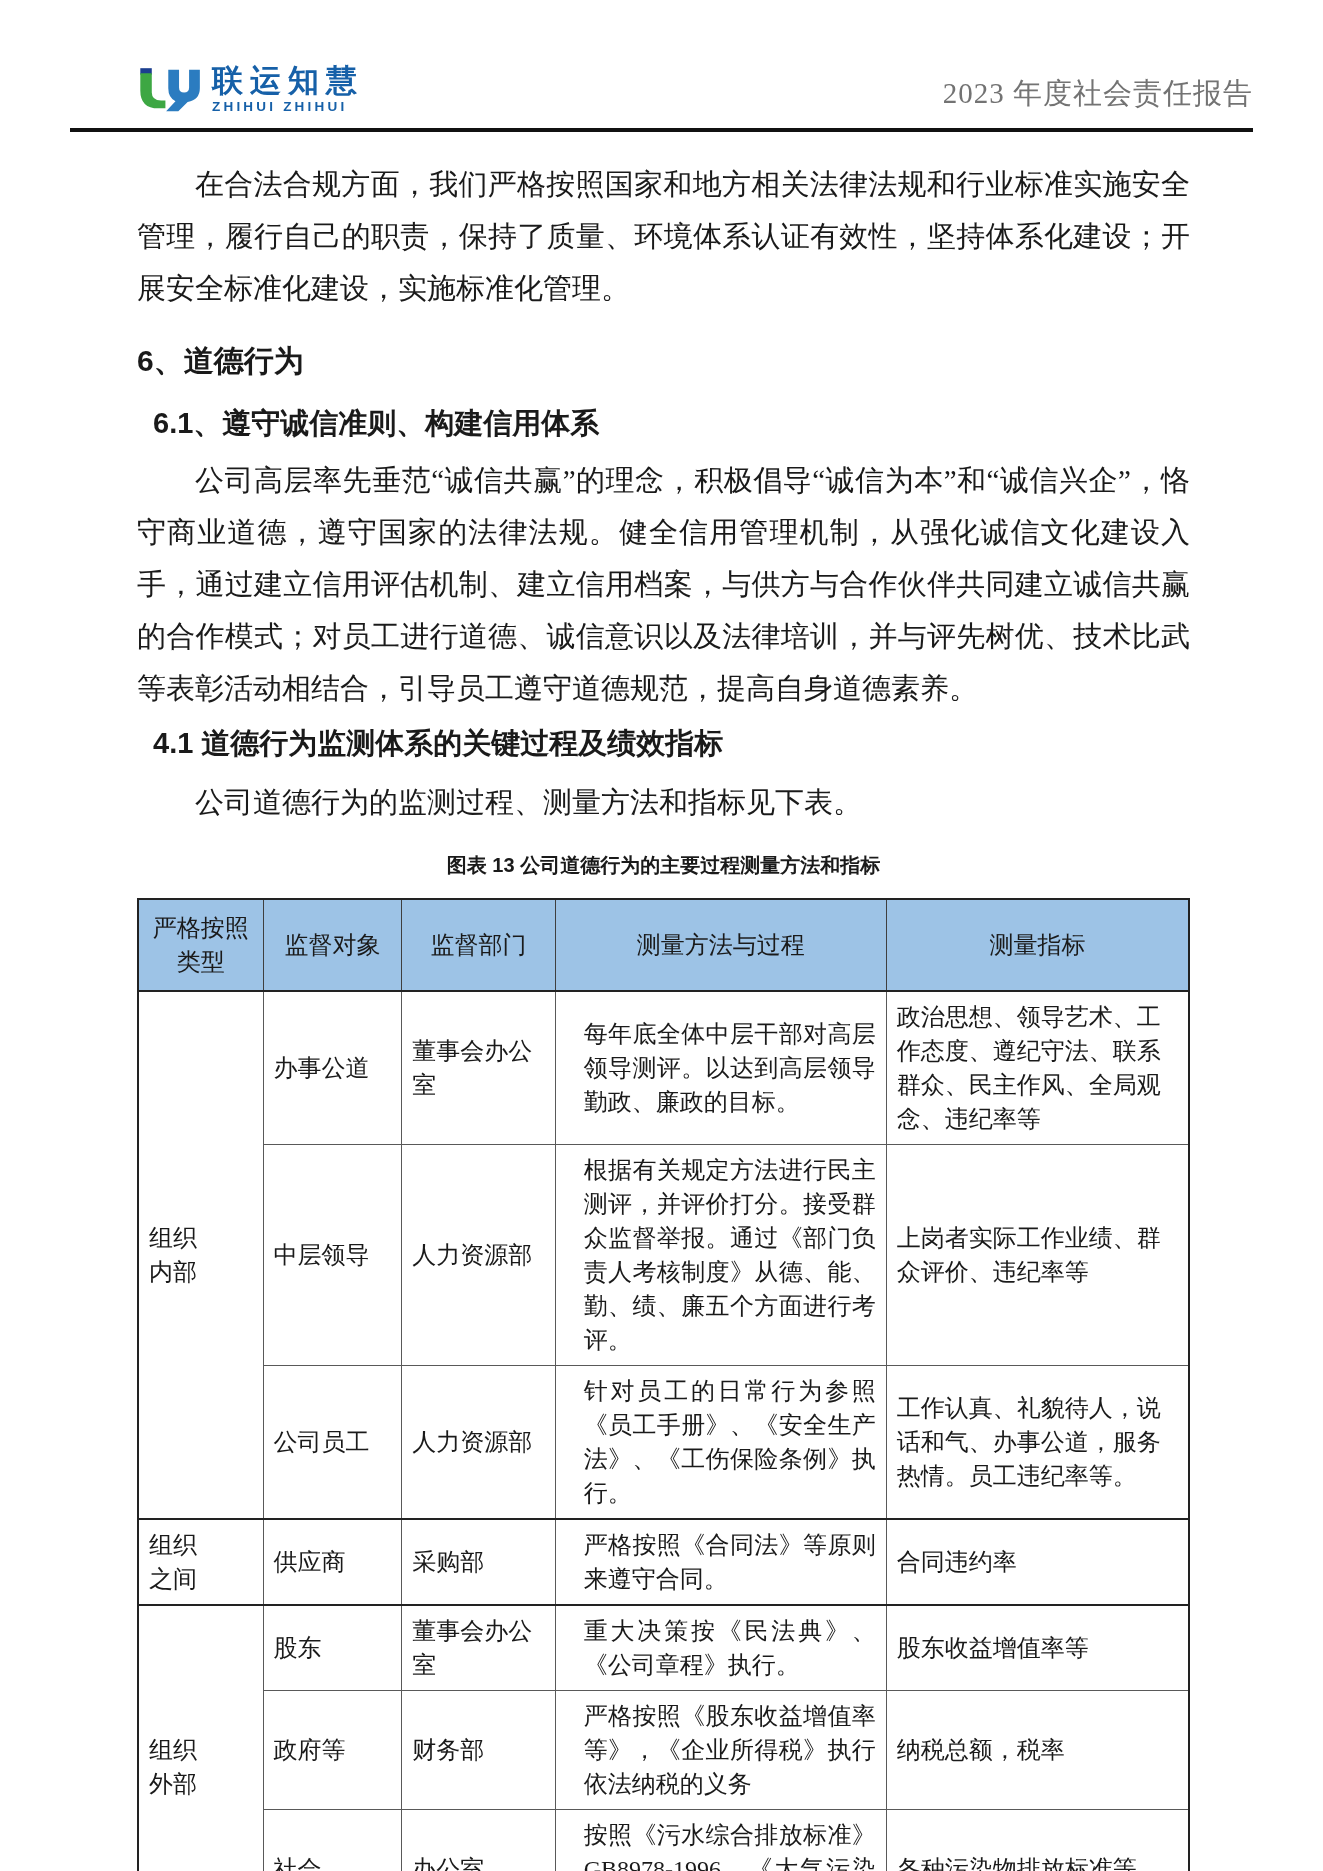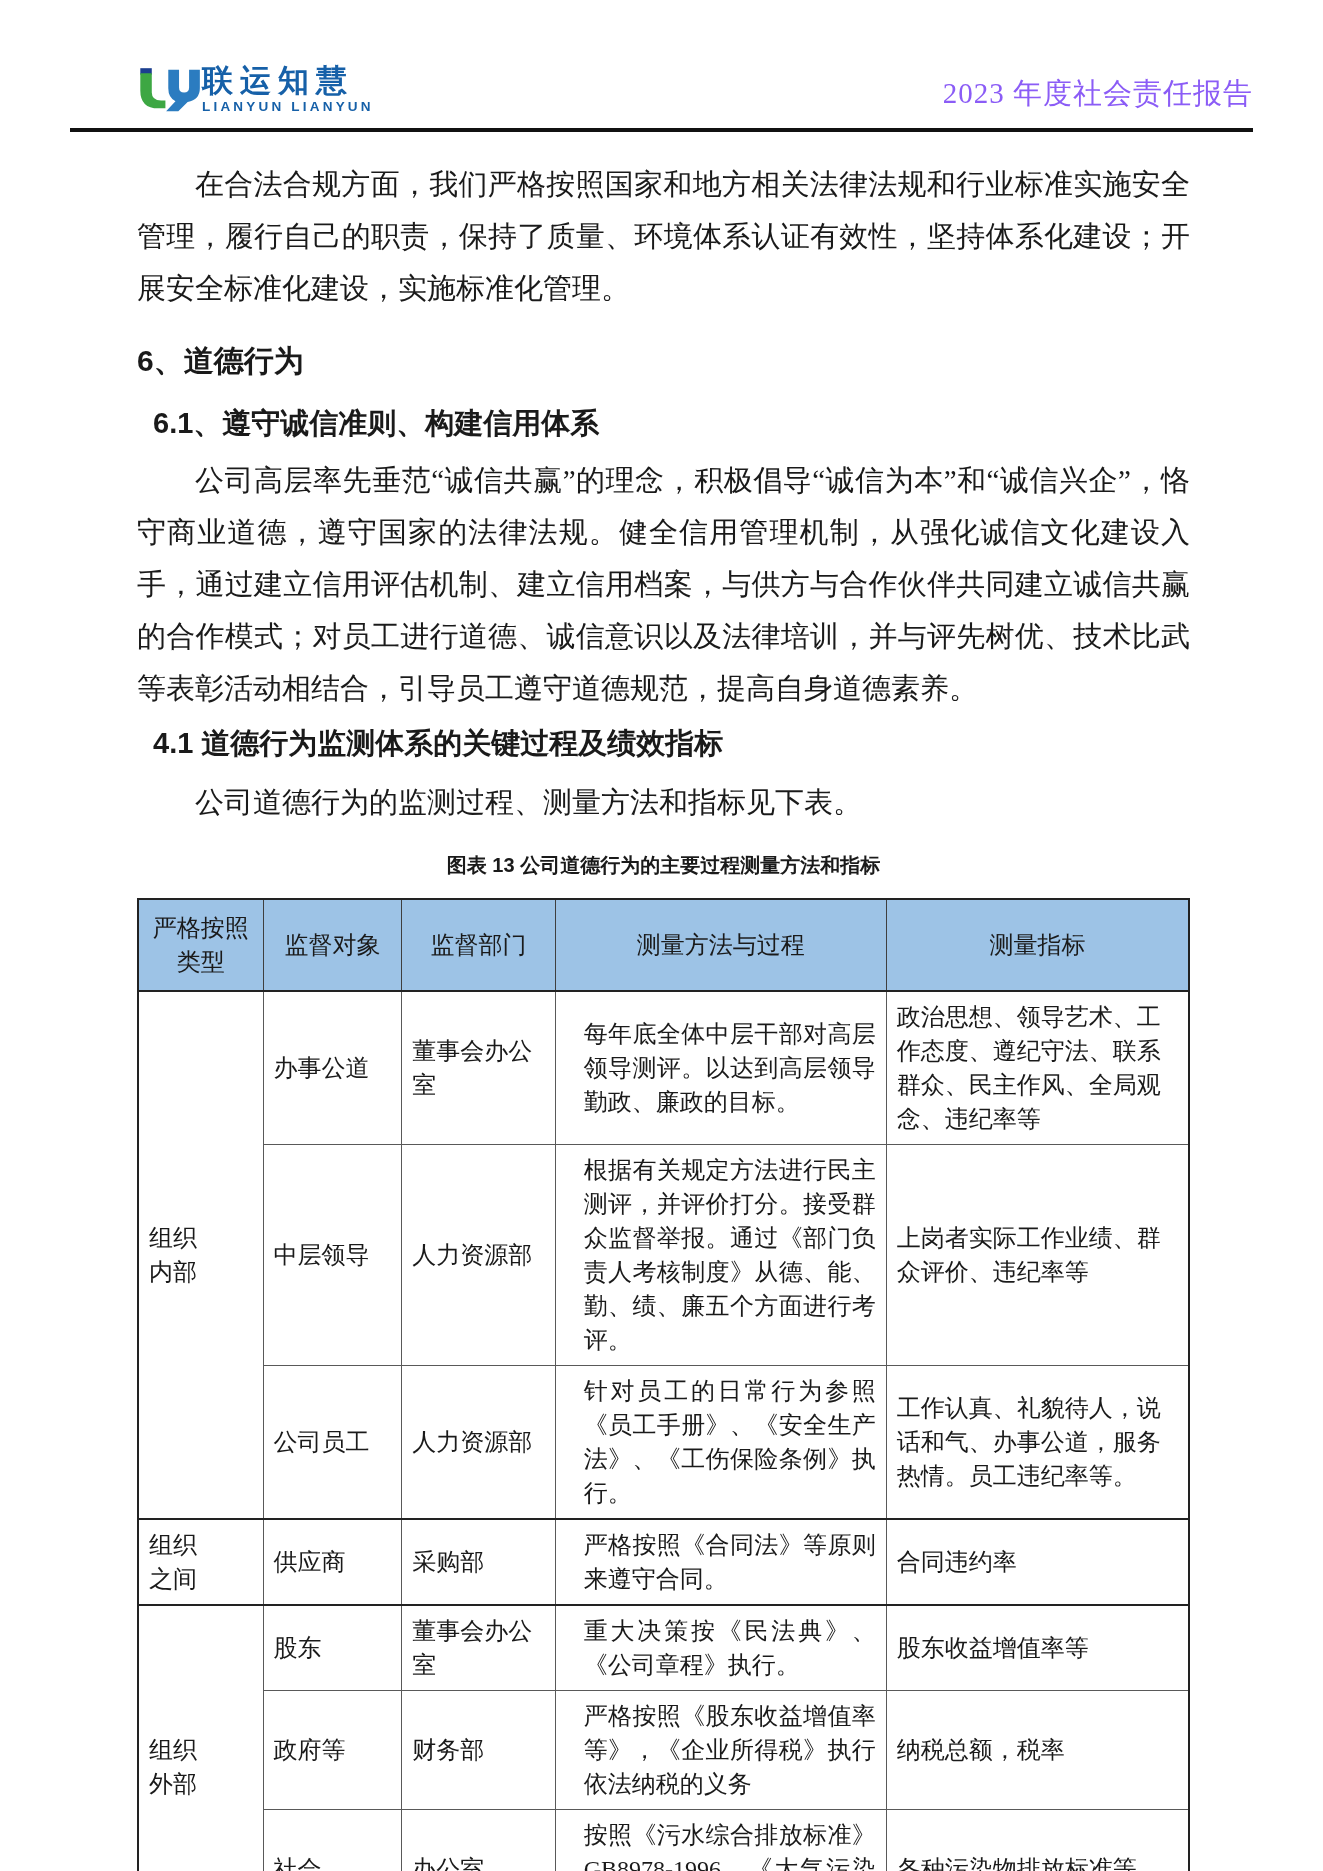--- a/index.html
+++ b/index.html
@@ -14,33 +14,33 @@
     box-sizing:border-box;
   }
   
   .page-header{
     padding:58px 70px 0 70px;
   }
   .header-inner{
     display:flex;align-items:flex-end;justify-content:space-between;
     padding:0 0 8px 66px;
   }
-  .logo-block{display:flex;align-items:center;}
+  .logo-block{display:flex;align-items:center;gap:10px;}
   .logo-mark{width:66px;height:62px;flex:0 0 auto;}
   .logo-text{display:flex;flex-direction:column;line-height:1;}
   .logo-cn{
     font-family:"Liberation Sans","DejaVu Sans",sans-serif;
     font-size:31px;font-weight:bold;color:#1660a8;letter-spacing:7px;
   }
   .logo-en{
     font-family:"Liberation Sans","DejaVu Sans",sans-serif;
     font-size:13.5px;color:#1660a8;letter-spacing:3.2px;margin-top:4px;font-weight:bold;
   }
   .report-title{
-    font-size:29px;color:#8b5cf6;letter-spacing:1px;padding-bottom:6px;
+    font-size:29px;color:#737373;letter-spacing:1px;padding-bottom:6px;
   }
   .header-rule{border:0;border-top:4px solid #111;margin:0;}
   
   .doc-main{padding:0 133px 0 137px;}
   .para{
     font-size:29px;line-height:52px;text-align:justify;
     text-indent:2em;margin:0;
   }
   .para-first{margin-top:26px;}
   .h-level1{
@@ -91,21 +91,21 @@
   <div class="page-header">
     <div class="header-inner">
       <div class="logo-block">
         <svg class="logo-mark" viewBox="0 0 92 62" xmlns="http://www.w3.org/2000/svg">
           <rect x="6" y="2" width="16" height="9" fill="#1b3e8f"></rect>
           <path d="M6 9 L22 9 L22 36 Q22 47 35 47 L41 47 L41 58 L31 58 Q6 58 6 33 Z" fill="#3da743"></path>
           <path d="M45 4 L60 4 L60 29 Q60 36 67 36 Q74 36 74 29 L74 4 L89 4 L89 30 Q89 46 72 49 L59 62 L42 62 L55 48 Q45 43 45 30 Z" fill="#2b7cc0"></path>
         </svg>
         <div class="logo-text">
           <span class="logo-cn">联运知慧</span>
-          <span class="logo-en">LIANYUN LIANYUN</span>
+          <span class="logo-en">ZHIHUI ZHIHUI</span>
         </div>
       </div>
       <div class="report-title">2023 年度社会责任报告</div>
     </div>
     <hr class="header-rule">
   </div>
 
   <div class="doc-main">
 
     <p class="para para-first">在合法合规方面，我们严格按照国家和地方相关法律法规和行业标准实施安全管理，履行自己的职责，保持了质量、环境体系认证有效性，坚持体系化建设；开展安全标准化建设，实施标准化管理。</p>

